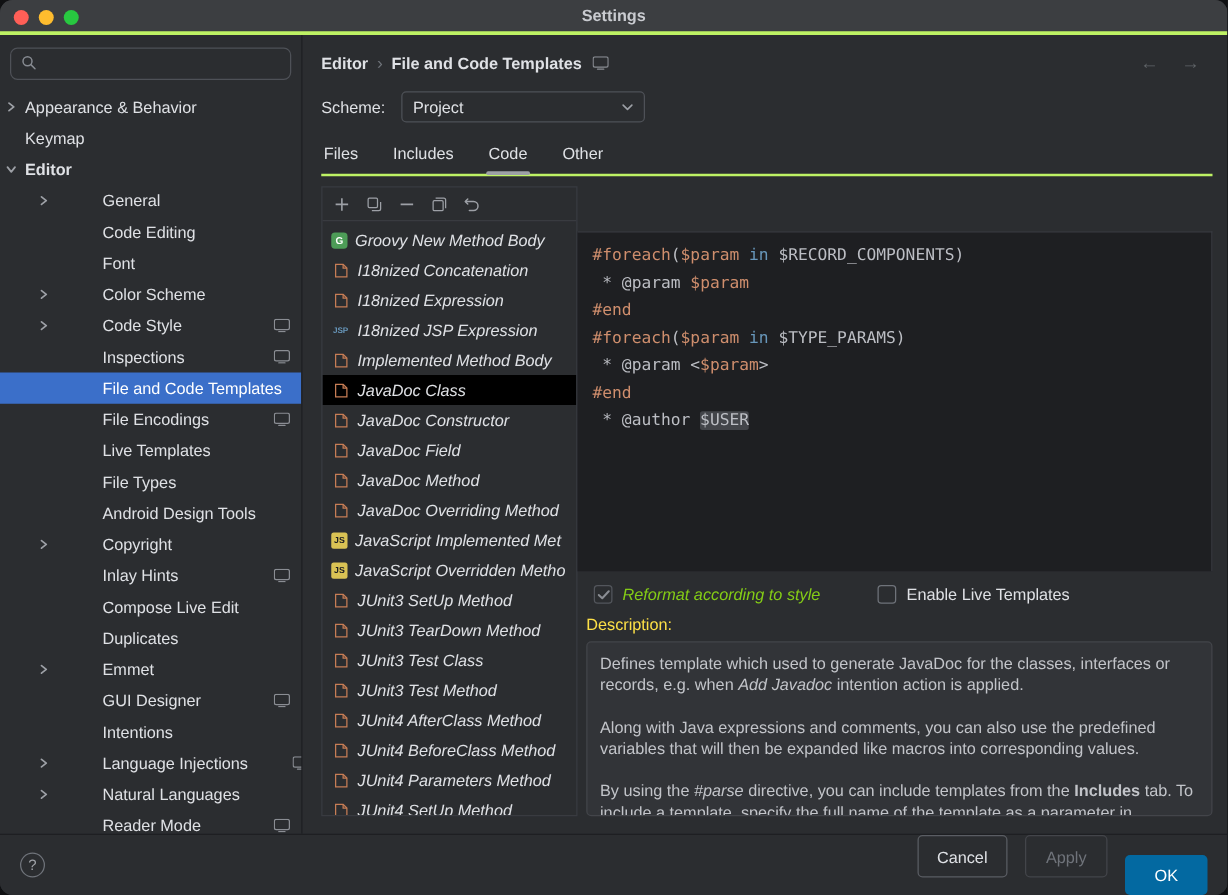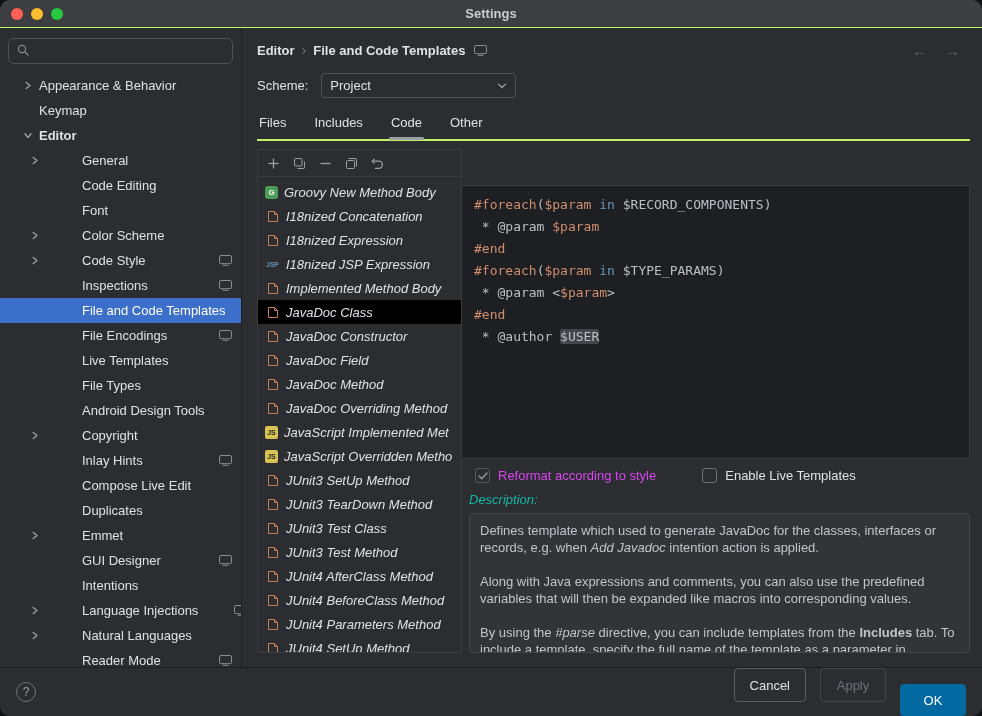--- a/index.html
+++ b/index.html
@@ -1,32 +1,32 @@
 <!DOCTYPE html>
 <html><head>
 <meta charset="utf-8">
 <style>
   html,body{margin:0;padding:0;background:#101113;}
   *{box-sizing:border-box;cursor:default;}
   .window{width:982px;height:716px;border-radius:10px;overflow:hidden;display:flex;flex-direction:column;
     background:#2b2d30;font-family:"Liberation Sans",sans-serif;font-size:13px;color:#dfe1e5;}
   
-  .titlebar{flex:0 0 28px;background:#3c3e41;border-bottom:1px solid #bef264;display:flex;align-items:center;justify-content:center;position:relative;}
+  .titlebar{flex:0 0 28px;background:#3c3e41;border-bottom:3px solid #bef264;display:flex;align-items:center;justify-content:center;position:relative;}
   .traffic{position:absolute;left:11px;top:8px;display:flex;gap:8px;}
   .dot{width:12px;height:12px;border-radius:50%;}
   .dot.red{background:#ff5f57}.dot.yellow{background:#febc2e}.dot.green{background:#28c840}
   .title{font-weight:700;color:#c9cbd0;}
   
   .app-body{flex:1;display:flex;min-height:0;}
   .sidebar{flex:0 0 242px;width:242px;border-right:1px solid #1e1f22;display:flex;flex-direction:column;min-height:0;}
   .search-box{margin:10px 8px 4px;height:26px;border:1px solid #4e5157;border-radius:6px;display:flex;align-items:center;padding:0 7px;gap:5px;color:#868a91;}
   .search-box input{flex:1;background:transparent;border:none;outline:none;color:#dfe1e5;font:13px "Liberation Sans",sans-serif;min-width:0;}
   .tree{flex:1;overflow:hidden;margin-top:5px;}
   .tree-row{height:25px;display:flex;align-items:center;padding-right:9px;}
-  .tree-row.lvl0{padding-left:19px;}
+  .tree-row.lvl0{padding-left:0;}
   .tree-row.lvl1{padding-left:26px;gap:36px;}
   .chev{width:18px;height:16px;display:flex;align-items:center;justify-content:center;color:#9da0a6;flex:0 0 18px;}
   .chev.expanded svg{transform:rotate(90deg);}
   .tree-label{color:#dfe1e5;white-space:nowrap;margin-left:2px;}
   .tree-label.bold{font-weight:700;}
   .tree-row.selected{background:#3b6fc9;}
   .tree-row.selected .tree-label{color:#ffffff;}
   .screen-icon{margin-left:auto;display:flex;color:#8a8d93;}
   .tree-row.selected .screen-icon{color:#e3ebff;}
   
@@ -62,23 +62,23 @@
   .tok-plain{color:#bcbec4}
   .tok-dir{color:#cf8e6d}
   .tok-var{color:#cf8e6d}
   .tok-kw{color:#6897bb}
   .tok-pvar{color:#bcbec4}
   .tok-hl{color:#bcbec4;background:#43454a;border-radius:2px;}
   .options-row{margin:11px 0 0 13px;display:flex;align-items:center;gap:46px;}
   .checkbox{display:flex;align-items:center;gap:8px;color:#dfe1e5;}
   .checkbox .box{width:15px;height:15px;border:1px solid #6f737a;border-radius:3px;display:flex;align-items:center;justify-content:center;color:transparent;flex:0 0 15px;}
   .checkbox .box.checked{color:#8a8d93;}
-  .checkbox.disabled{color:#d946ef;}
+  .checkbox.disabled{color:#84cc16;font-style:italic;}
   .checkbox.disabled .box{border-color:#53565c;}
-  .desc-label{margin:9px 0 0 7px;color:#14b8a6;font-style:italic;}
+  .desc-label{margin:9px 0 0 7px;color:#fde047;}
   .desc-box{margin:6px 0 0 7px;flex:1;border:1px solid #43454a;border-radius:4px;background:#323438;
     padding:8px 10px;overflow:hidden;color:#c2c4c9;line-height:17px;}
   .desc-box p{margin:0 0 17px;}
   .desc-box p:last-child{margin:0;}
   .seg-i{font-style:italic;}
   .seg-b{font-weight:700;}
   
   .footer{flex:0 0 40px;border-top:1px solid #1e1f22;display:flex;align-items:center;padding:0 16px;gap:14px;background:#2b2d30;}
   .help-btn{width:20px;height:20px;border:1px solid #6f737a;border-radius:50%;display:flex;align-items:center;justify-content:center;color:#9da0a6;font-size:12px;}
   .btns{margin-left:auto;display:flex;gap:14px;}

